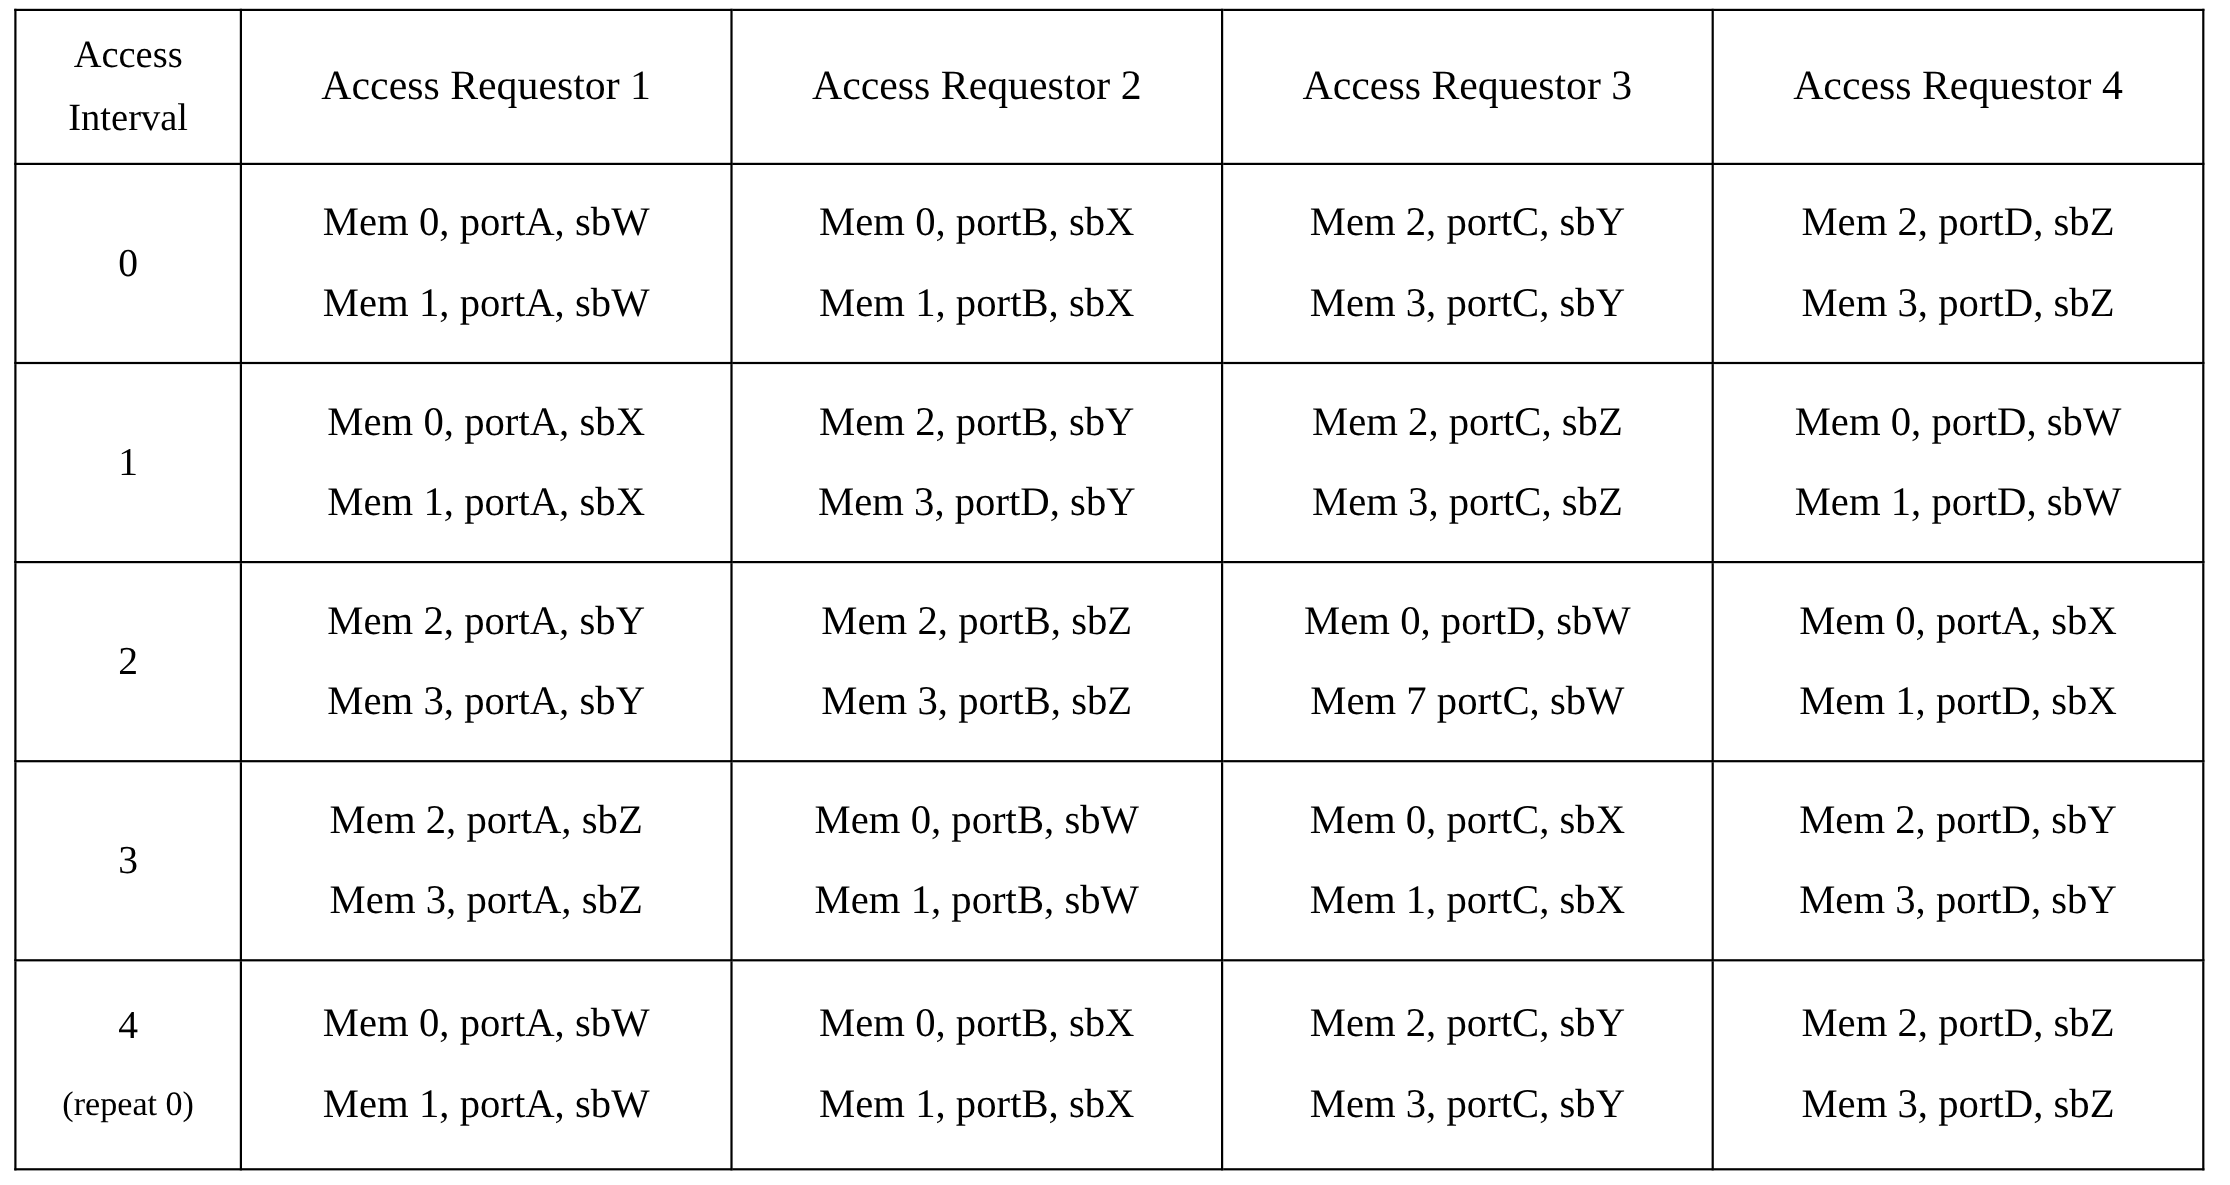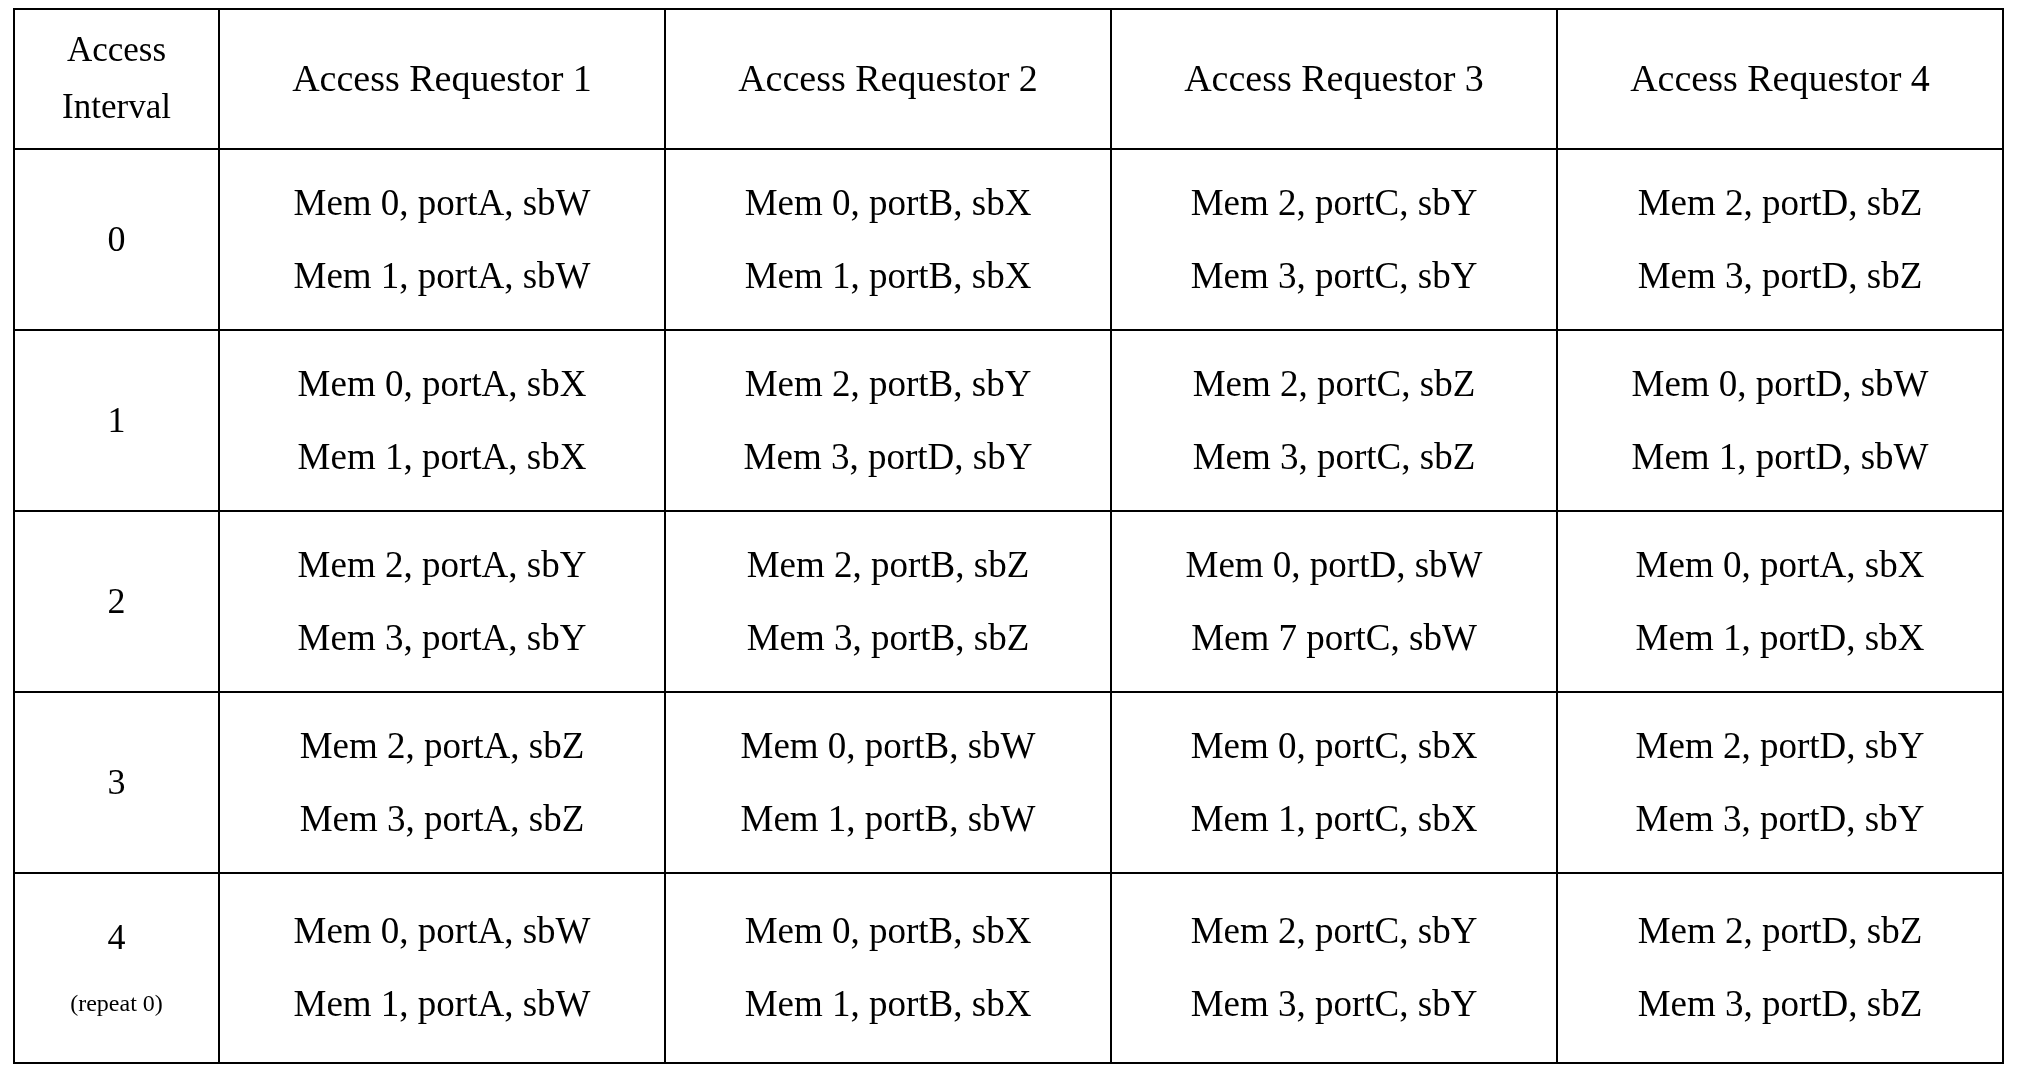--- a/index.html
+++ b/index.html
@@ -75,21 +75,21 @@
   tbody tr { height: 181px; }
   tbody tr.row-repeat { height: 190px; }
 
   .interval-num {
     display: block;
     font-size: 36px;
     line-height: 1.15;
   }
   .interval-note {
     display: block;
-    font-size: 24px;
+    font-size: 31px;
     line-height: 1.3;
     margin-top: 30px;
   }
 
   .cell-lines {
     display: flex;
     flex-direction: column;
     justify-content: center;
     gap: 34px;
     font-size: 37px;

